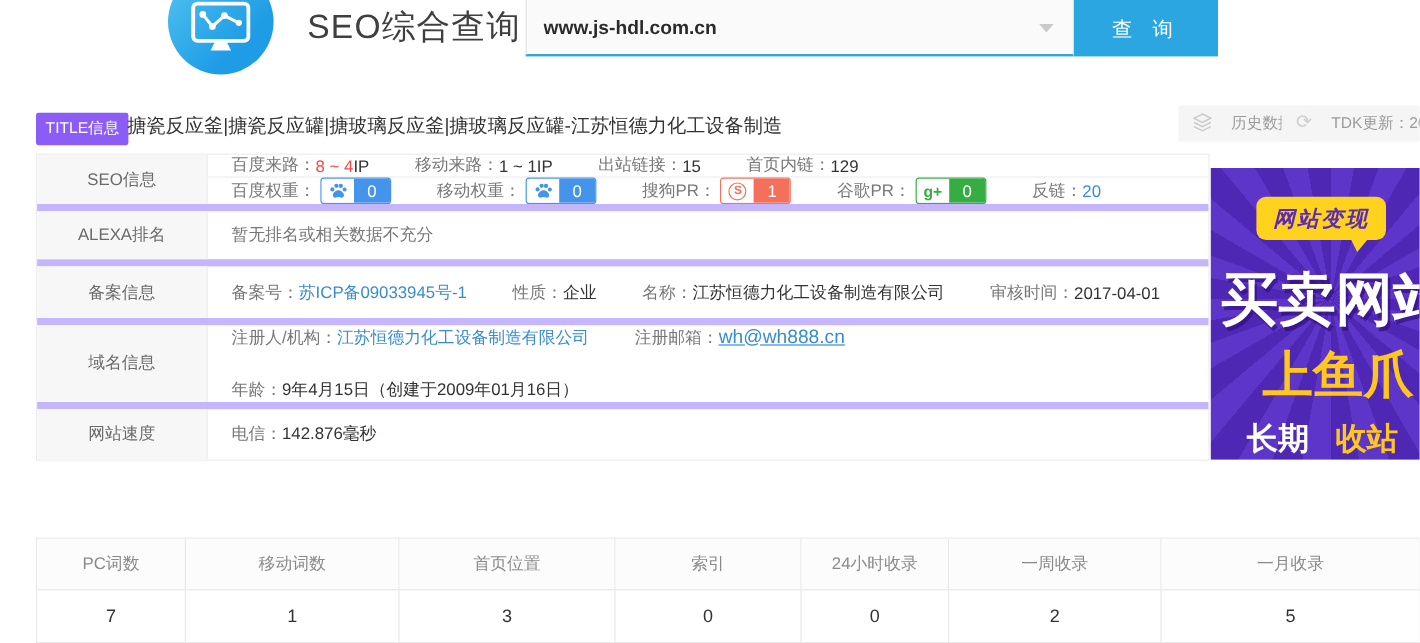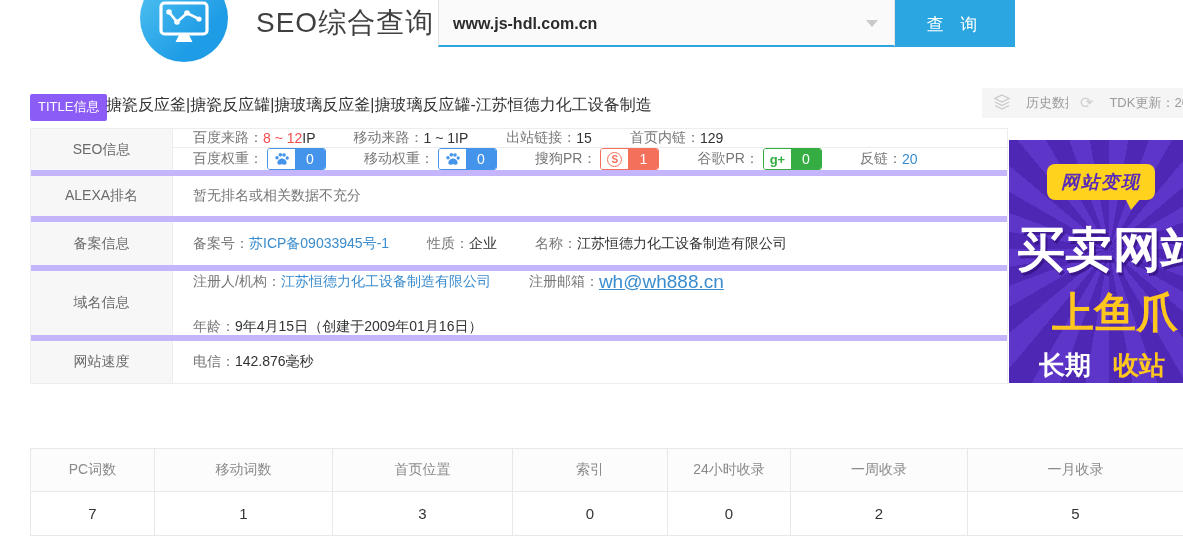--- a/index.html
+++ b/index.html
@@ -37,21 +37,21 @@
   .ilabel { width:142px; flex:none; background:#f7f7f7; border-right:1px solid #ededed; color:#6a6a6a;
     display:flex; align-items:center; justify-content:center; text-align:center; }
   .icontent { flex:1; display:flex; align-items:center; padding-left:20px; }
   .icol { flex:1; display:flex; flex-direction:column; }
   .isub { flex:1; display:flex; align-items:center; padding-left:20px; }
   .isub + .isub { border-top:1px solid #ededed; }
   .item { margin-right:38px; white-space:nowrap; color:#333; display:inline-flex; align-items:center; }
   .lbl { color:#777; }
   .red { color:#f24b4b; }
   .link { color:#3a8ccd; text-decoration:none; cursor:pointer; }
-  .link.u { text-decoration:underline; font-size:19px; }
+  .link.u { text-decoration:underline; font-size:16px; }
   .h-seo1 { height:49px; } .h-seo2 { height:44px; }
   .r-alexa { height:46px; } .r-icp { height:49px; } .r-domain { height:70px; } .r-speed { height:48px;justify-content:space-between; }
   .domain-lines { display:flex; flex-direction:column; justify-content:center; gap:25px; padding-left:20px; flex:1; }
   .domain-lines > div { display:flex; align-items:center; }
 
   
   .wbadge { display:inline-flex; height:22px; border:1px solid; border-radius:3px; overflow:hidden; margin-left:4px; cursor:pointer; }
   .wbadge .ic { width:27px; background:#fff; display:flex; align-items:center; justify-content:center; }
   .wbadge .num { width:30px; color:#fff; display:flex; align-items:center; justify-content:center; font-size:14px; }
   .b-blue { border-color:#4494ec; } .b-blue .num { background:#4494ec; }
@@ -125,21 +125,21 @@
 </div>
 
 <div class="info-table">
 
   <div class="irow">
     <div class="ilabel">SEO信息</div>
     <div class="icol">
       <div class="isub h-seo1">
         <span class="item">
             <span class="lbl">百度来路：</span>
-            <span class="red">8 ~ 12</span>
+            <span class="red">8 ~ 4</span>
             <span> IP</span>
           </span>
         <span class="item">
             <span class="lbl">移动来路：</span>
             <span>1 ~ 1</span>
             <span> IP</span>
           </span>
         <span class="item">
             <span class="lbl">出站链接：</span>
             <span>15</span>
@@ -220,20 +220,24 @@
           <span class="lbl">备案号：</span>
           <span class="link">苏ICP备09033945号-1</span>
         </span>
       <span class="item">
           <span class="lbl">性质：</span>
           <span>企业</span>
         </span>
       <span class="item">
           <span class="lbl">名称：</span>
           <span>江苏恒德力化工设备制造有限公司</span>
+        </span>
+      <span class="item">
+          <span class="lbl">审核时间：</span>
+          <span>2017-04-01</span>
         </span>
     </div>
   </div>
 
   <div class="irow r-domain">
     <div class="ilabel">域名信息</div>
     <div class="domain-lines">
       <div>
         <span class="item">
             <span class="lbl">注册人/机构：</span>

